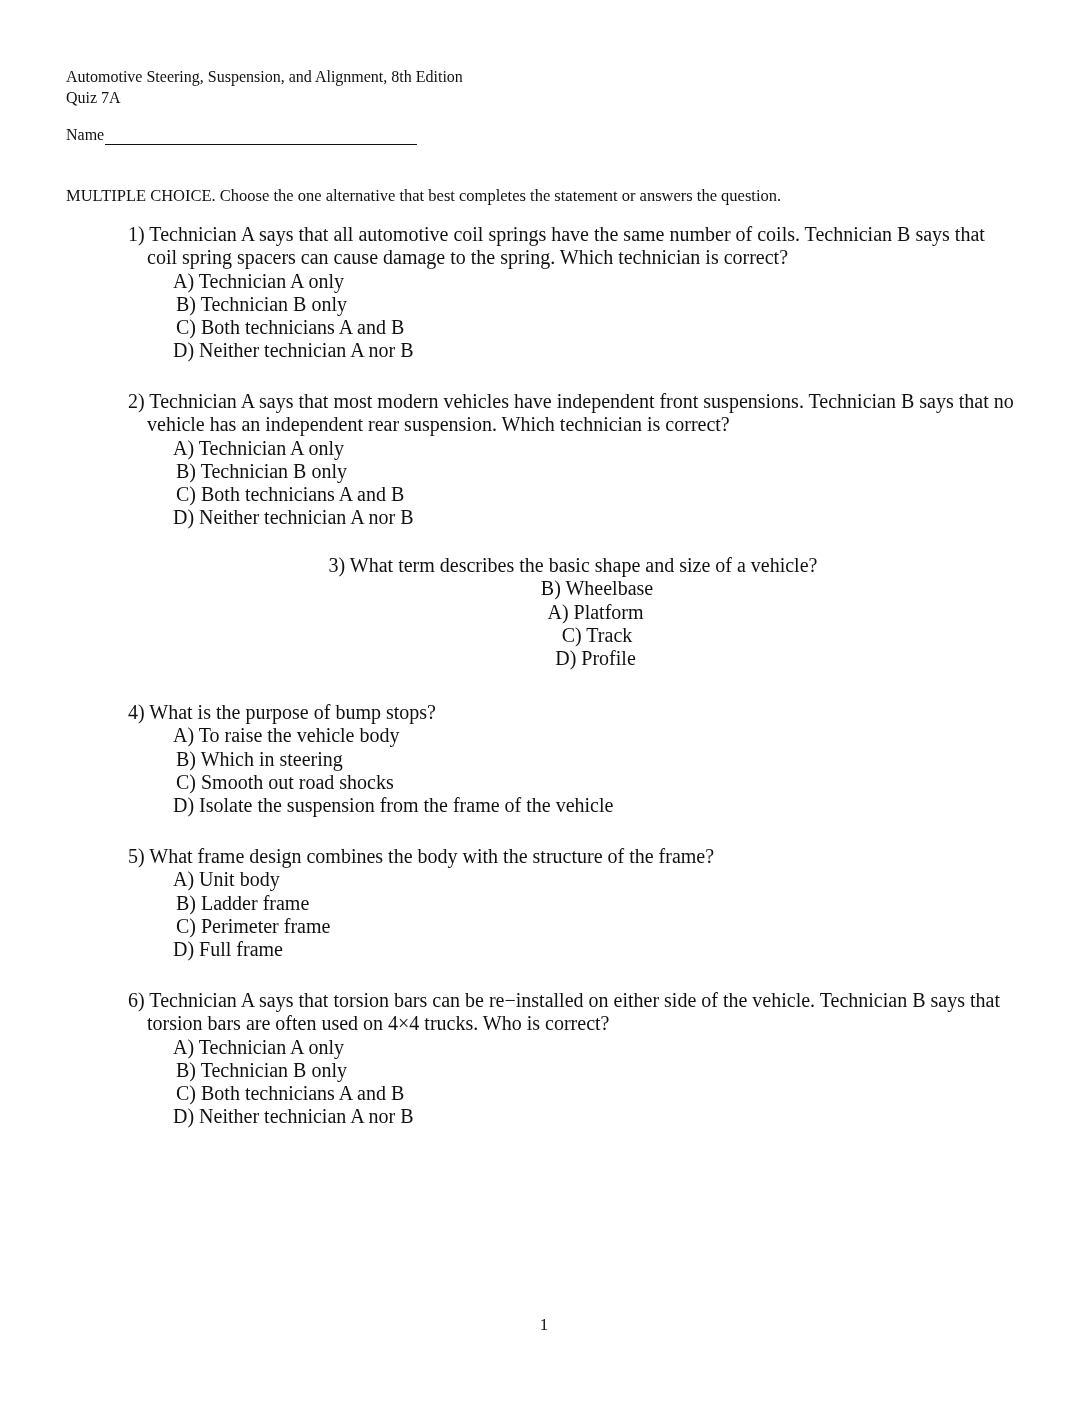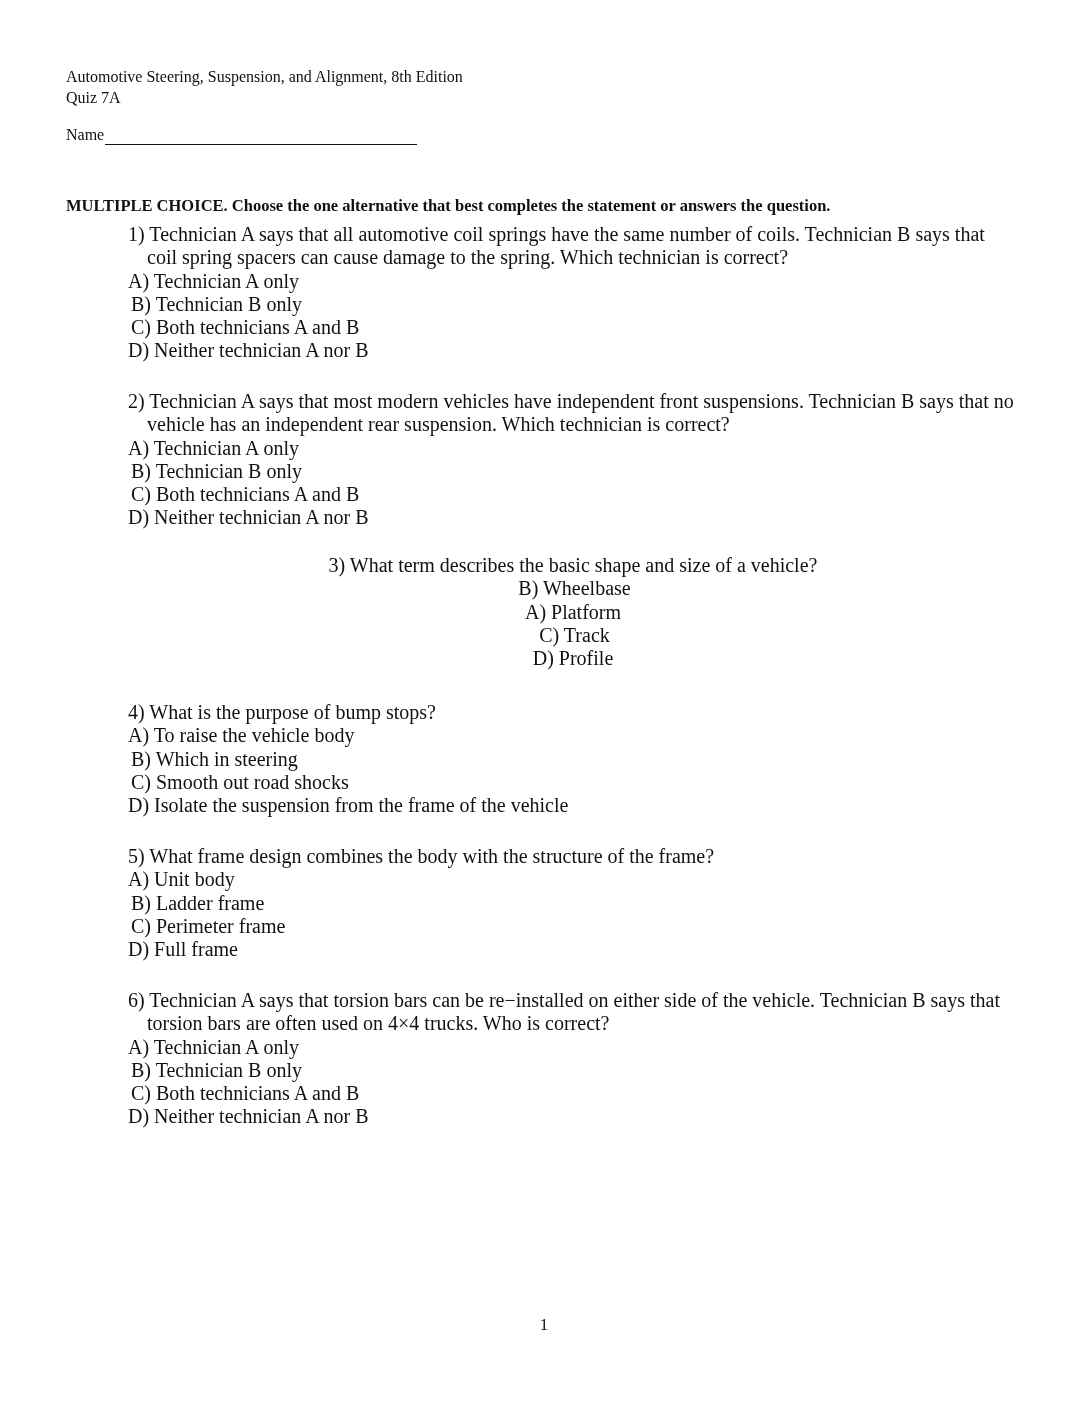--- a/index.html
+++ b/index.html
@@ -4,24 +4,24 @@
 <style>
   html, body { margin: 0; padding: 0; background: #ffffff; }
   body {
     width: 1088px; height: 1408px; position: relative; overflow: hidden;
     font-family: "Liberation Serif", "DejaVu Serif", serif;
     color: #111111;
   }
   .header { position: absolute; left: 66px; top: 66px; font-size: 16px; line-height: 21px; }
   .name-row { position: absolute; left: 66px; top: 124px; font-size: 16px; line-height: 21px; display: flex; align-items: flex-end; justify-content: space-between; }
   .name-line { display: inline-block; width: 312px; border-bottom: 1px solid #111; height: 18px; margin-left: 1px; }
-  .instructions { position: absolute; left: 66px; top: 195px; font-size: 16.5px; font-weight: bold; line-height: 21px; white-space: nowrap; }
+  .instructions { position: absolute; left: 66px; top: 185px; font-size: 16.5px; font-weight: normal; line-height: 21px; white-space: nowrap; }
   .question { position: absolute; left: 128px; width: 890px; font-size: 20px; line-height: 23.3px; }
   .q-stem { padding-left: 19px; text-indent: -19px; }
-  .options { }
+  .options { margin-left: 45px; }
   .opt { height: 23.3px; white-space: nowrap; }
   .opt.ind { padding-left: 3px; }
   .page-number { position: absolute; left: 0; width: 1088px; top: 1315px; text-align: center; font-size: 17px; }
 </style>
 </head>
 <body>
 
 <div class="header">
   <div>Automotive Steering, Suspension, and Alignment, 8th Edition</div>
   <div>Quiz 7A</div>

